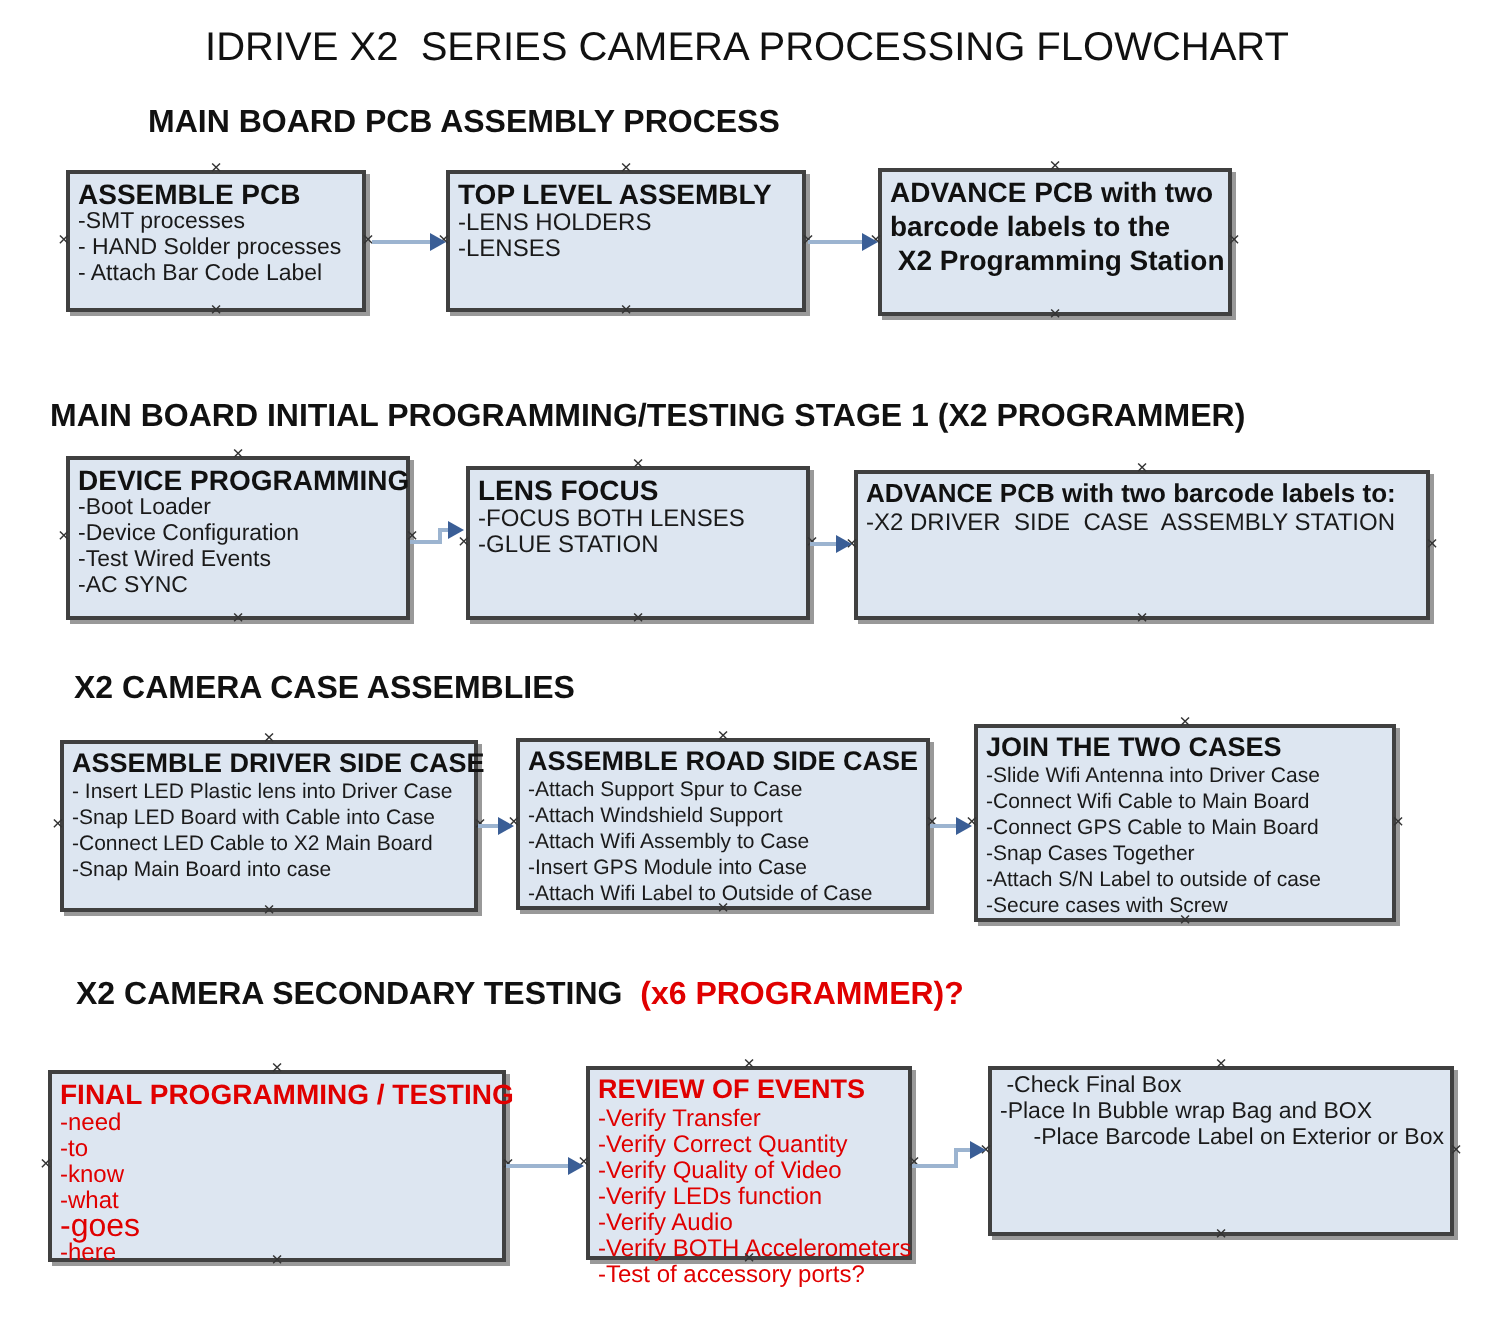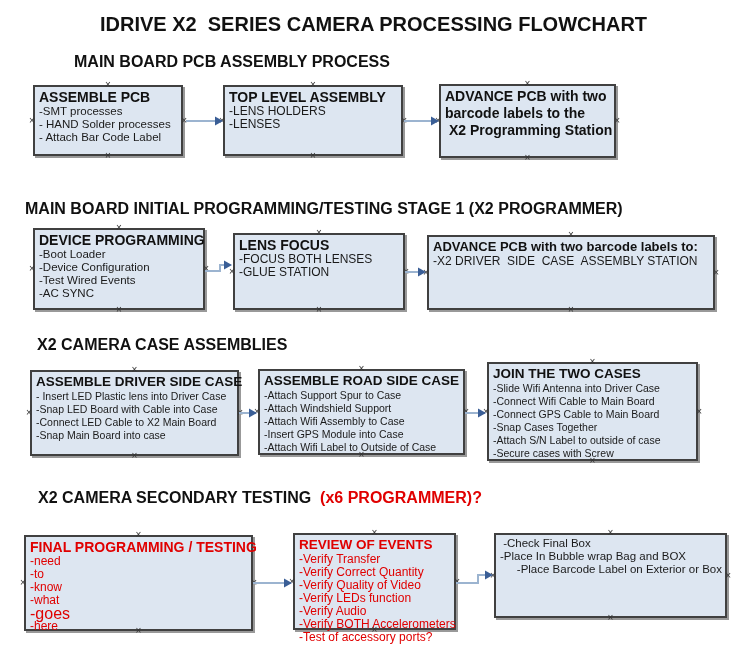--- a/index.html
+++ b/index.html
@@ -1,19 +1,19 @@
 <!DOCTYPE html>
 <html><head>
 <meta charset="utf-8">
 <style>
   html,body{margin:0;padding:0;background:#fff;}
   body{width:747px;height:662px;font-family:"Liberation Sans","DejaVu Sans",sans-serif;}
   #canvas{position:relative;width:747px;height:662px;overflow:hidden;background:#ffffff;}
   .page-title{position:absolute;left:0;right:0;top:13px;margin:0;text-align:center;
-    font-size:20px;font-weight:bold;color:#111;white-space:pre;}
+    font-size:20px;font-weight:normal;color:#111;white-space:pre;}
   .sec-header{position:absolute;font-size:16px;font-weight:bold;color:#111;white-space:pre;}
   .sec-header .red-part{color:#e00000;}
   .box{position:absolute;box-sizing:border-box;background:#dde6f1;border:2px solid #404040;
     box-shadow:2px 2px 0 #999;padding:2px 3px 0 4px;}
   .box-title{font-weight:bold;line-height:16px;white-space:pre;color:#111;}
   .box-item{line-height:13px;white-space:pre;color:#1a1a1a;}
   .box.red-text .box-title,.box.red-text .box-item{color:#e00000;}
   .handle{position:absolute;font-size:10px;line-height:10px;color:#333;}
   .handle.t{top:-7px;left:50%;transform:translateX(-50%);}
   .handle.b{bottom:-7px;left:50%;transform:translateX(-50%);}

